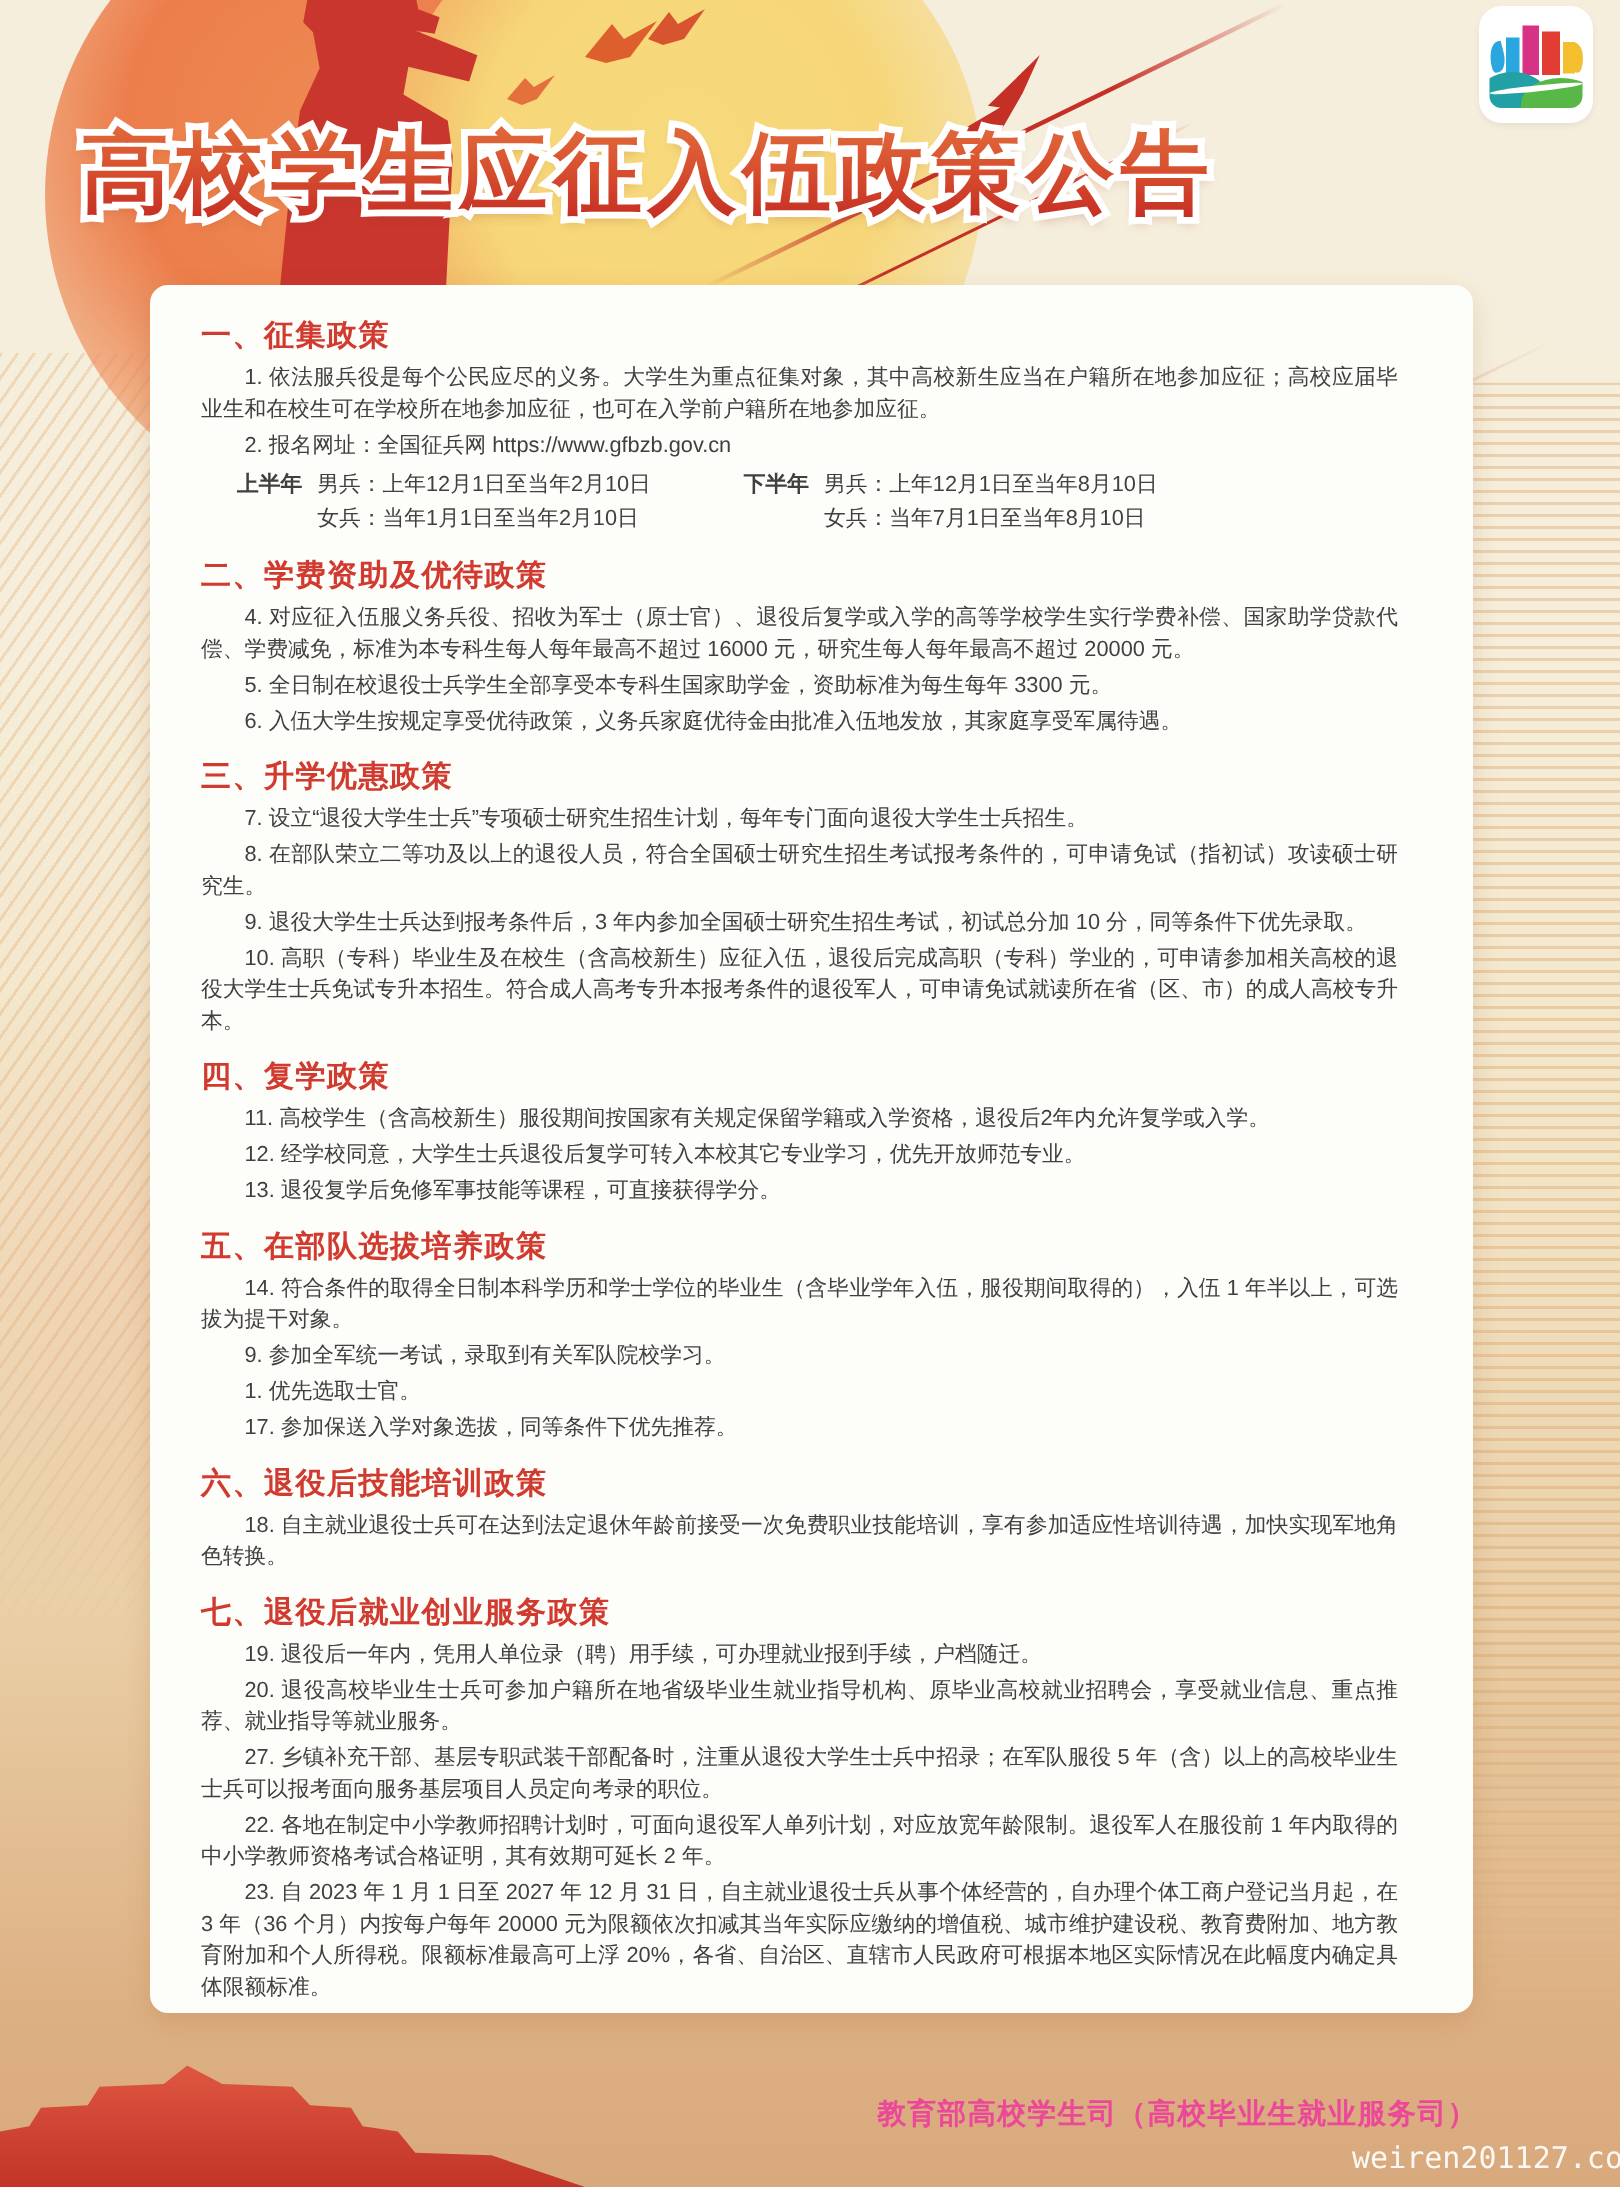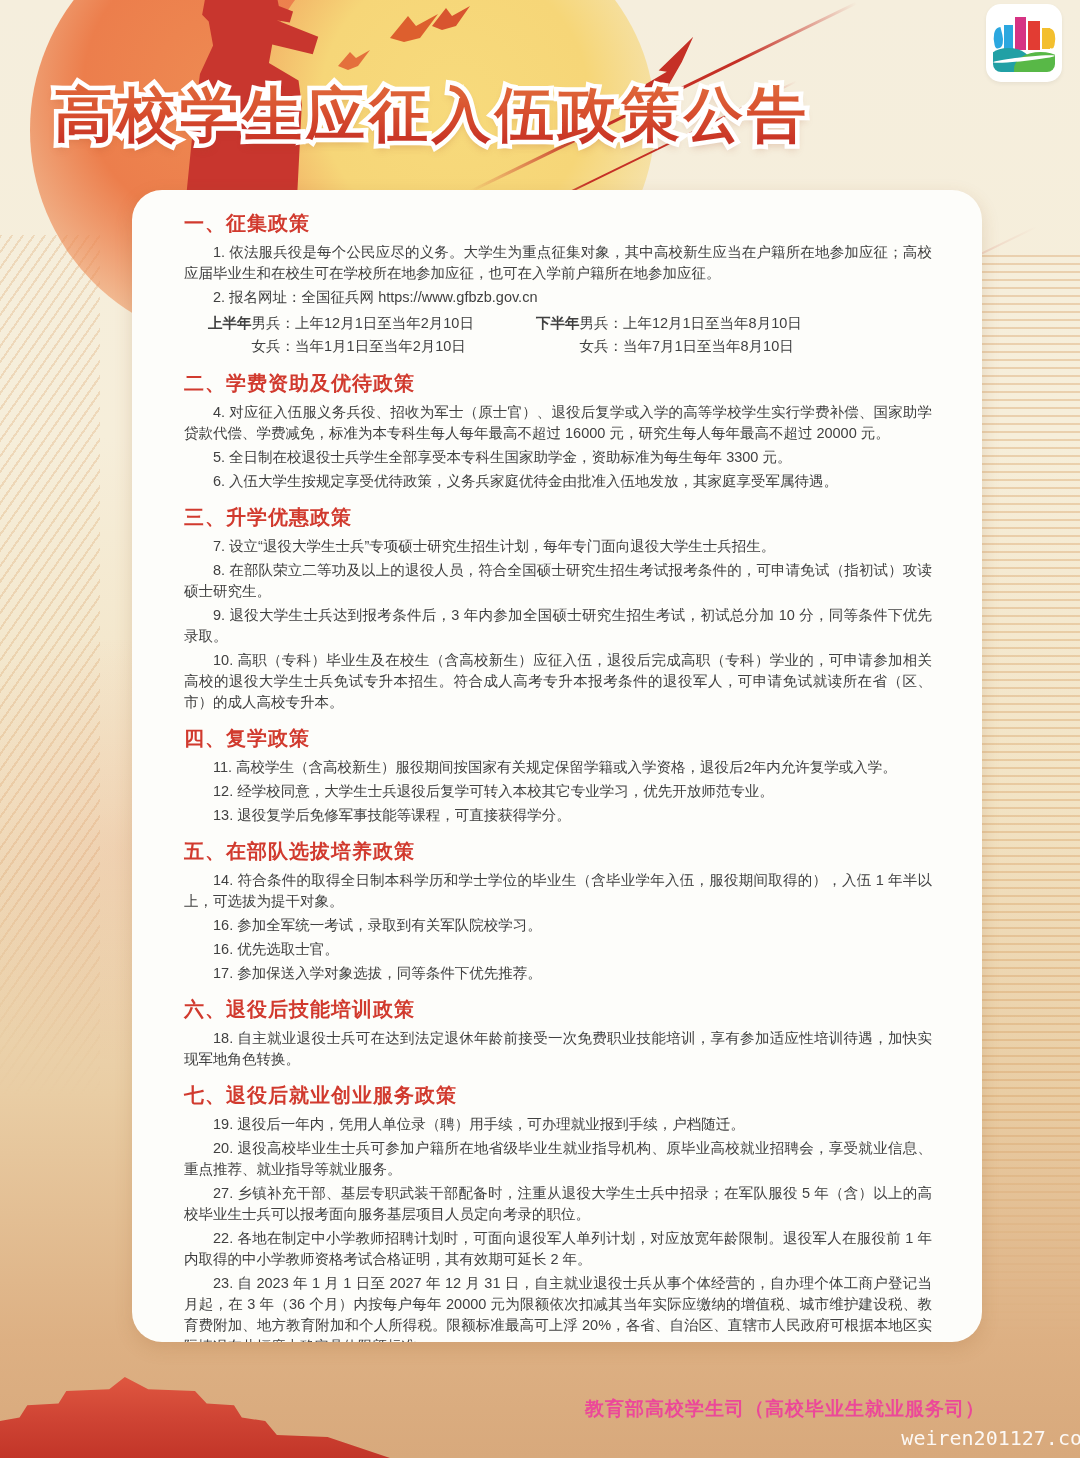--- a/index.html
+++ b/index.html
@@ -68,34 +68,34 @@
   .bar-yellow { left:47px; top:16px; width:8px;  height:21px; background:#f3bf2e; }
   .wing-l { left:-2px; top:16px; width:10px; height:20px; background:#2ba7df; border-radius:80% 0 60% 20%; transform:rotate(-14deg); }
   .wing-r { right:-3px; top:17px; width:10px; height:19px; background:#f3bf2e; border-radius:0 80% 20% 60%; transform:rotate(14deg); }
   .hills { position:absolute; left:-2px; right:-2px; top:36px; height:24px; border-radius:4px 4px 8px 8px; overflow:hidden; }
   .hill-teal  { position:absolute; left:-8px; top:0; width:75%; height:34px; background:#21a0a5; border-radius:50% 50% 0 0; }
   .hill-green { position:absolute; right:-12px; top:4px; width:85%; height:34px; background:#58b847; border-radius:50% 50% 0 0; }
   .hill-line  { position:absolute; left:0; right:0; top:9px; height:4px; background:#fff; border-radius:50%; transform:rotate(-6deg); }
   
   .card {
     position:absolute; left:100px; right:98px; top:190px; bottom:116px; z-index:4;
-    background:#fdfdfa; border-radius:30px; padding:18px 50px 14px 52px;
-    box-shadow:0 6px 18px rgba(150,90,40,.18); overflow:hidden;margin-left:32px;
+    background:#fdfdfa; border-radius:12px; padding:18px 50px 14px 34px;
+    box-shadow:0 6px 18px rgba(150,90,40,.18); overflow:hidden;
   }
   .card h2 {
     color:#d13a2e; font-size:20px; font-weight:bold; letter-spacing:1px;
     margin:12px 0 5px 0;
   }
   .card section:first-of-type h2 { margin-top:2px; }
   .card p {
     color:#404040; font-size:14.5px; line-height:21px; text-indent:2em; margin:3px 0;
     text-align:justify;
   }
   .schedule { display:flex; gap:62px; margin:4px 0 2px 24px; color:#404040; font-size:14.5px; line-height:23px; }
-  .schedule-col { display:flex; }
+  .schedule-col { display:flex; gap:10px; }
   .schedule-label { font-weight:bold; white-space:nowrap; }
   .schedule-times div { white-space:nowrap; }
   
   .footer { position:absolute; right:95px; bottom:36px; z-index:5; text-align:center; color:#ec4899; }
   .footer .f1 { font-size:19px; font-weight:bold; letter-spacing:1px; }
   .footer .f2 { font-size:19px; font-weight:bold; letter-spacing:9px; margin-top:7px; }
   
   .building {
     position:absolute; left:0; bottom:0; width:390px; height:88px; z-index:2;
     background:linear-gradient(180deg,#e25a42 0%,#cf4434 55%,#c23528 100%);
@@ -203,22 +203,22 @@
   <section>
     <h2>四、复学政策</h2>
     <p>11. 高校学生（含高校新生）服役期间按国家有关规定保留学籍或入学资格，退役后2年内允许复学或入学。</p>
     <p>12. 经学校同意，大学生士兵退役后复学可转入本校其它专业学习，优先开放师范专业。</p>
     <p>13. 退役复学后免修军事技能等课程，可直接获得学分。</p>
   </section>
 
   <section>
     <h2>五、在部队选拔培养政策</h2>
     <p>14. 符合条件的取得全日制本科学历和学士学位的毕业生（含毕业学年入伍，服役期间取得的），入伍 1 年半以上，可选拔为提干对象。</p>
-    <p>16. 参加全军统一考试，录取到有关军队院校学习。</p>
-    <p>16. 优先选取士官。</p>
+    <p>9. 参加全军统一考试，录取到有关军队院校学习。</p>
+    <p>1. 优先选取士官。</p>
     <p>17. 参加保送入学对象选拔，同等条件下优先推荐。</p>
   </section>
 
   <section>
     <h2>六、退役后技能培训政策</h2>
     <p>18. 自主就业退役士兵可在达到法定退休年龄前接受一次免费职业技能培训，享有参加适应性培训待遇，加快实现军地角色转换。</p>
   </section>
 
   <section>
     <h2>七、退役后就业创业服务政策</h2>

